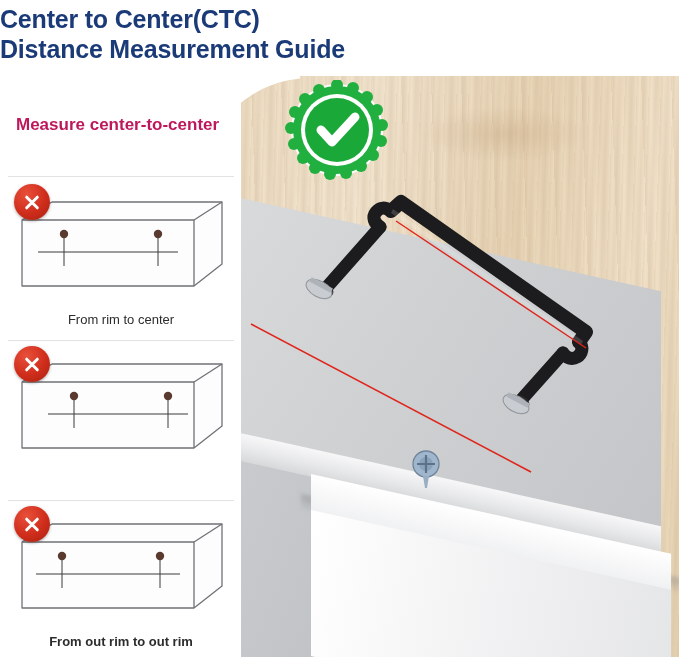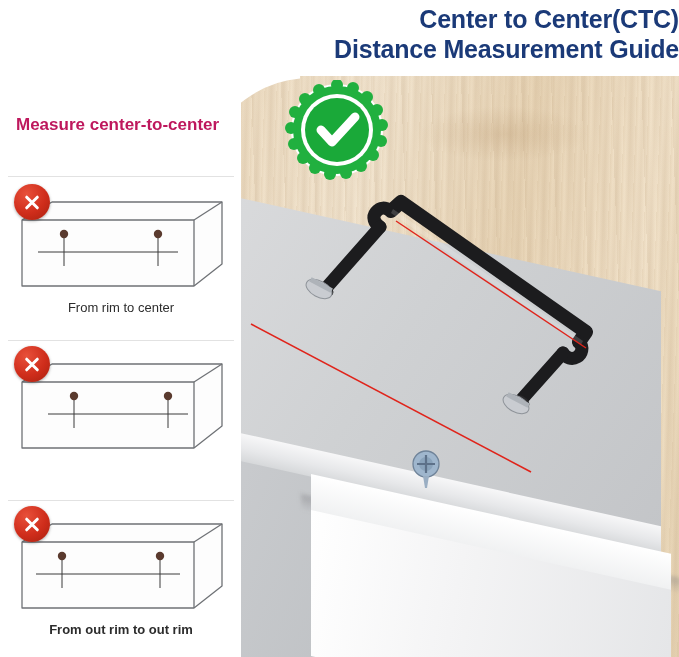--- a/index.html
+++ b/index.html
@@ -10,21 +10,21 @@
     background: #ffffff;
     font-family: "Liberation Sans", sans-serif;
     overflow: hidden;
   }
 
   
   #title-block {
     position: absolute;
     left: 0; top: 4px;
     width: 679px;
-    text-align: right;
+    text-align: left;
     z-index: 40;
   }
   #title-block .line {
     color: #1b3a78;
     font-weight: bold;
     font-size: 25px;
     line-height: 30px;
     letter-spacing: -0.2px;
     white-space: nowrap;
   }
@@ -169,21 +169,21 @@
   }
   #ex1 { top: 190px; }
   #ex2 { top: 352px; }
   #ex3 { top: 512px; font-weight: bold; }
 
   .ex-frame {
     position:relative;
     width: 226px; height: 105px;
   }
   .ex-caption {
-    margin-top: 5px;
+    margin-top: 17px;
     text-align:center;
     color:#2c2c2c;
     font-size: 13px;
     line-height: 16px;
     white-space: nowrap;
   }
   .badge-x {
     position:absolute;
     left: 6px; top: -6px;
     width: 36px; height: 36px;

